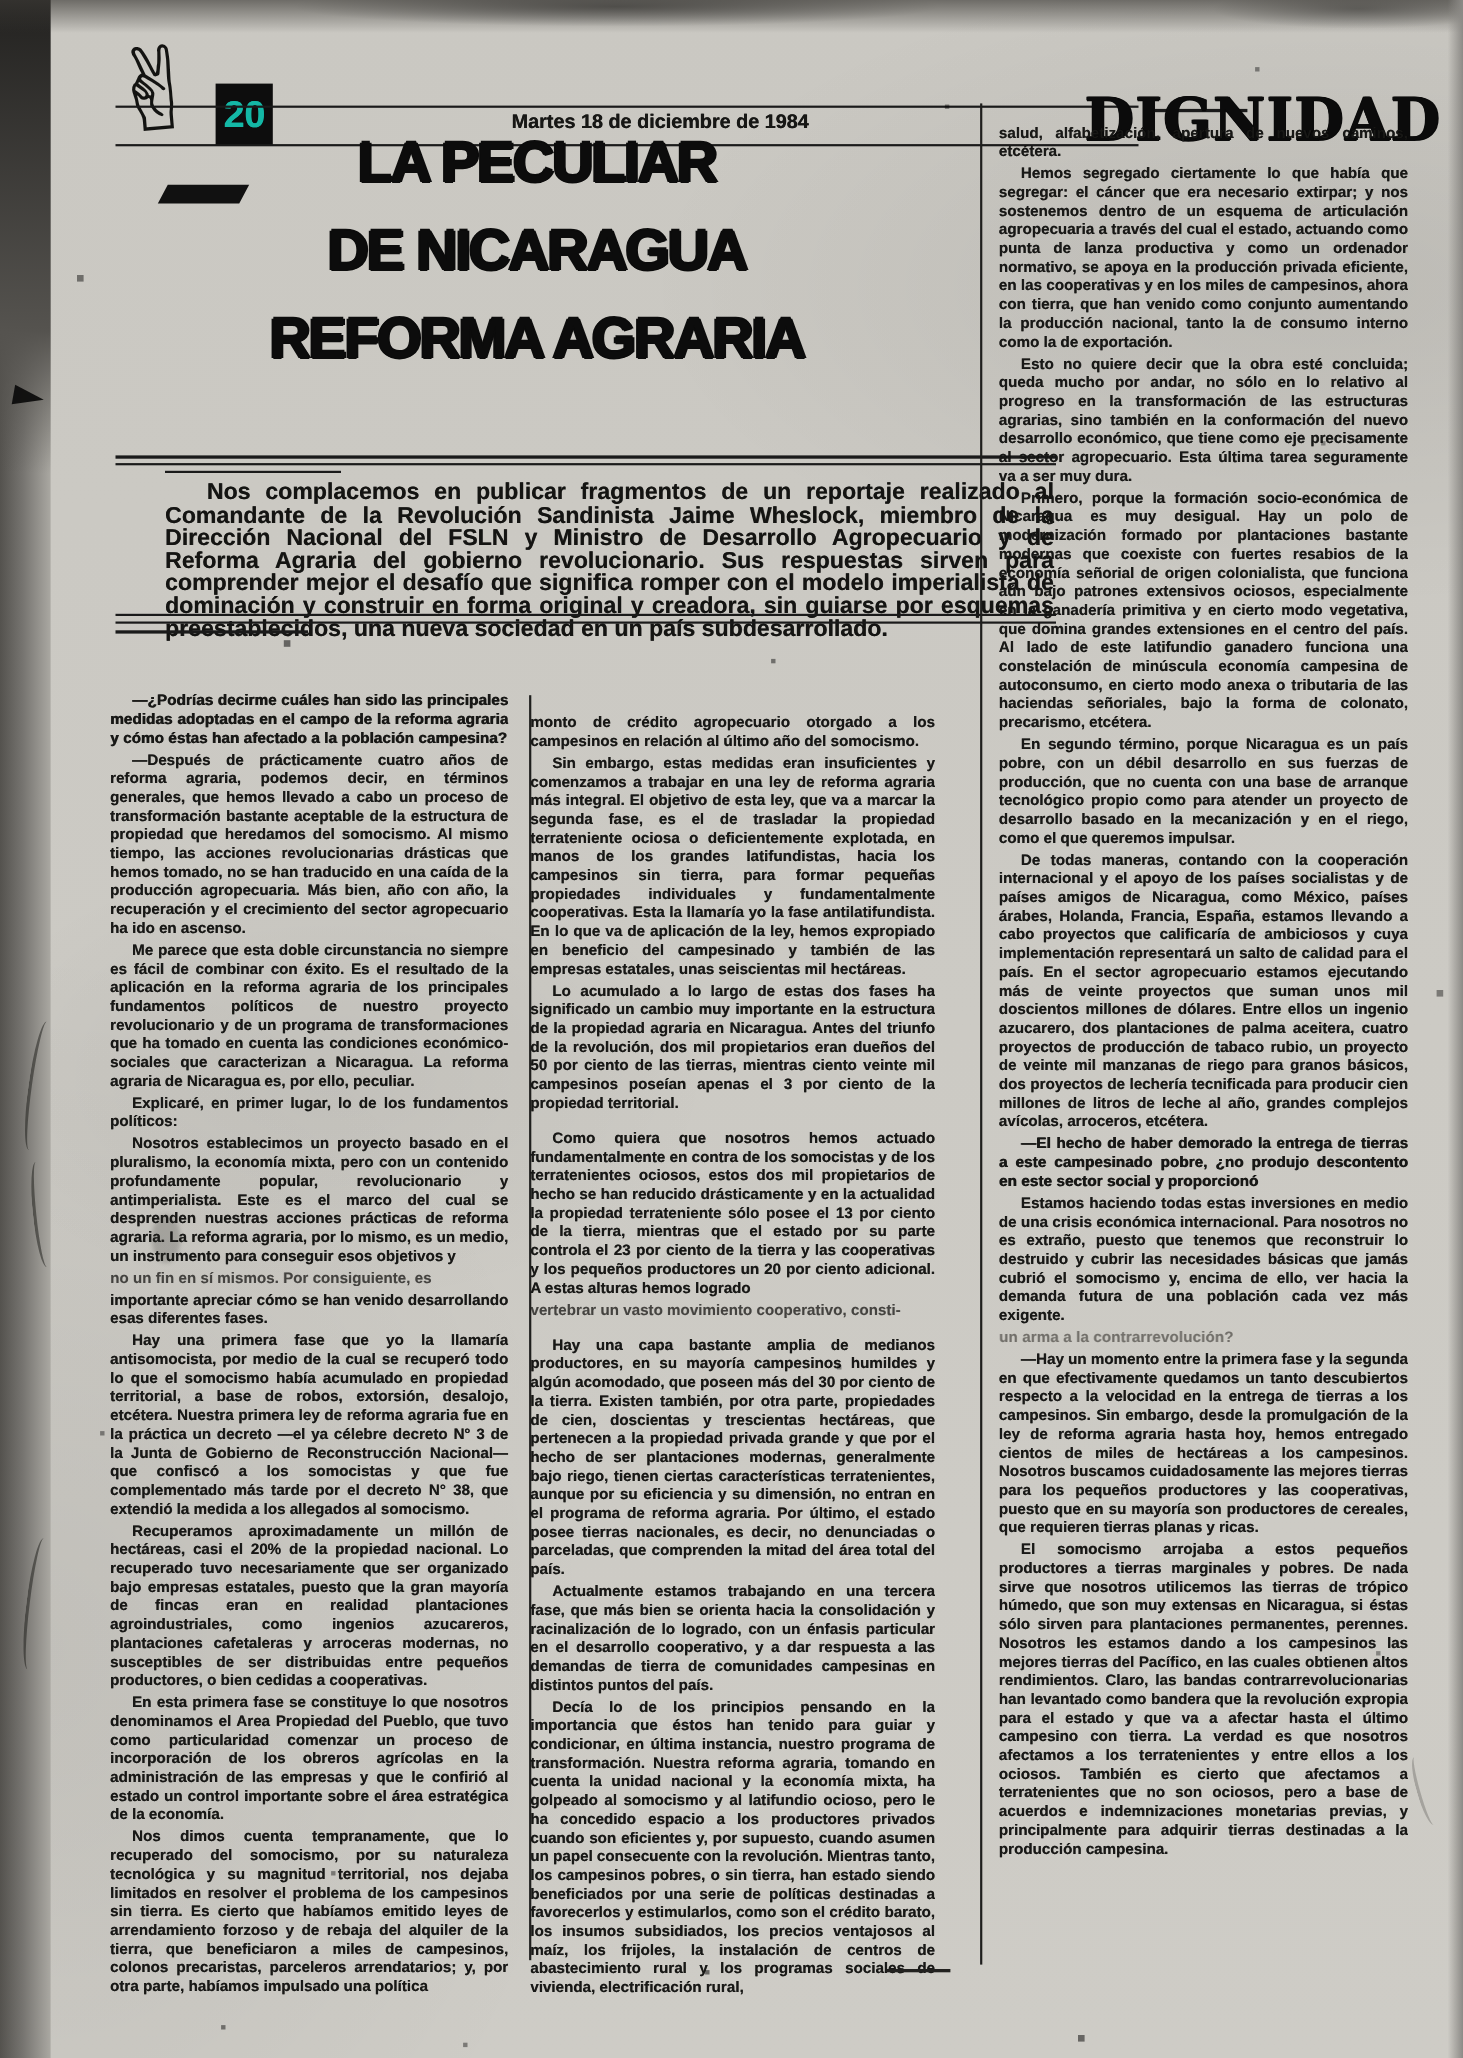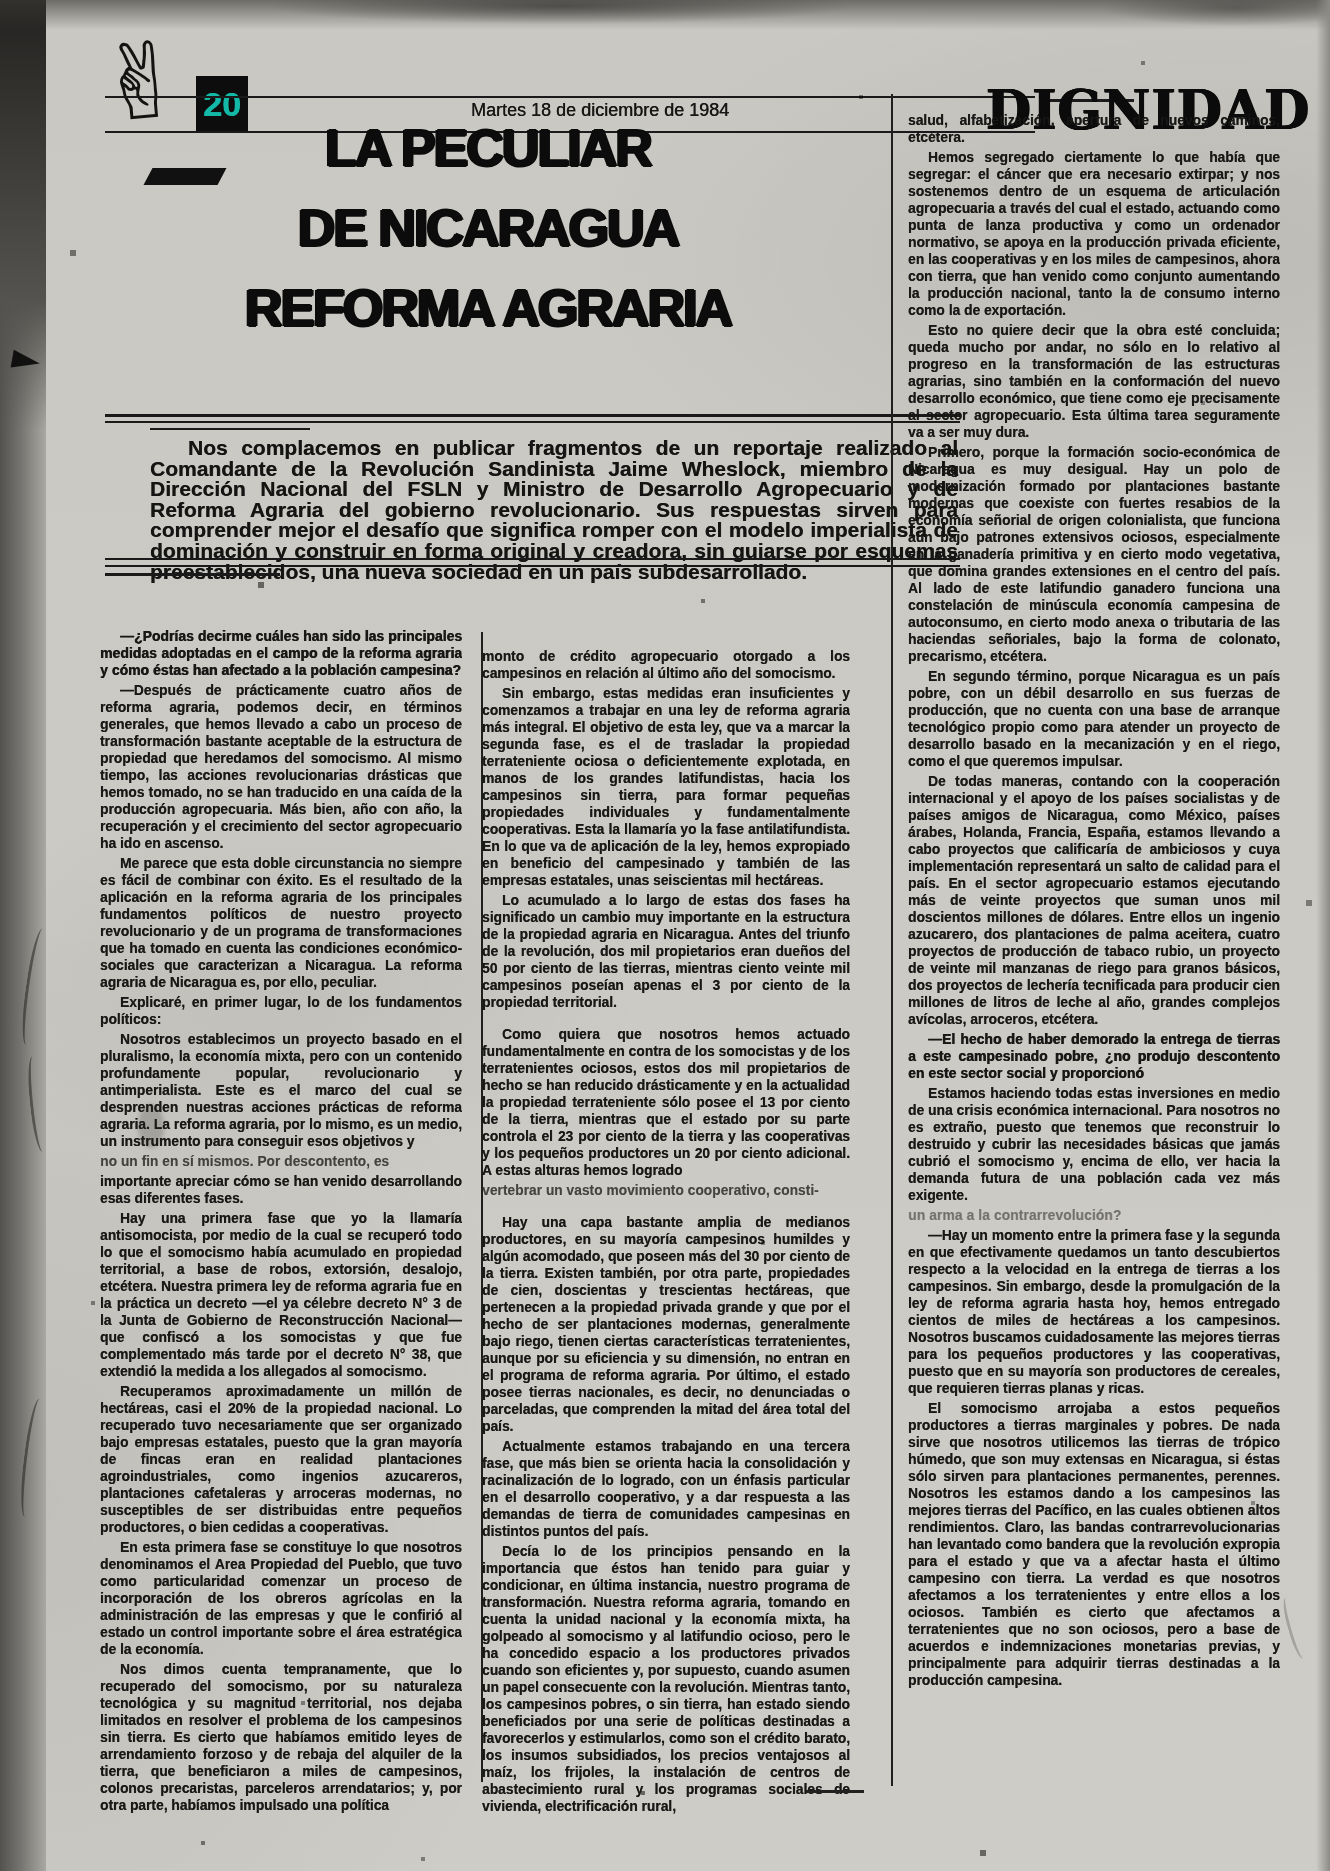--- a/index.html
+++ b/index.html
@@ -30,21 +30,21 @@
 
   .hand{position:absolute;left:98px;top:30px;font-family:"DejaVu Sans",sans-serif;
     font-size:104px;line-height:1;color:#131311;transform:rotate(-5deg);}
   .hand-base{position:absolute;left:148px;top:168px;width:74px;height:17px;background:#111;
     transform:skewX(-28deg);}
   .numbox{position:absolute;left:196px;top:76px;width:52px;height:56px;background:#0d0d0d;
     display:flex;align-items:center;justify-content:center;}
   .numbox span{color:#14b8a6;font-weight:700;font-size:34px;
     text-shadow:.6px 0 currentColor;}
   .dateline{position:absolute;left:250px;top:100px;width:700px;text-align:center;
-    font-weight:400;font-size:18px;color:#171715;text-shadow:.4px 0 currentColor;}
+    font-weight:700;font-size:18px;color:#171715;text-shadow:.4px 0 currentColor;}
   .masthead{position:absolute;right:20px;top:84px;margin:0;
     font-family:"DejaVu Serif","Liberation Serif",serif;font-weight:700;font-size:52px;
     line-height:1;color:#0b0b0b;letter-spacing:1px;transform:scaleY(1.04);
     text-shadow:1px 0 currentColor,-0.5px 0 currentColor,0 .5px currentColor;}
 
   .title{position:absolute;left:86px;top:108px;width:804px;text-align:center;
     font-weight:900;font-size:52px;line-height:80px;letter-spacing:-2px;color:#0c0c0c;}
   .title div{text-shadow:1.6px 0 currentColor,-1.6px 0 currentColor,0 1.2px currentColor,0 -1.2px currentColor;}
 
   .pen-arrow{position:absolute;left:12px;top:352px;width:0;height:0;
@@ -121,21 +121,21 @@
   <div class="hline" style="left:105px;top:558px;width:855px;"></div>
   <div class="hline" style="left:105px;top:565px;width:855px;"></div>
   <div class="hline" style="left:105px;top:573px;width:175px;height:3px;"></div>
 
   <div class="col" style="left:100px;top:628px;width:362px;height:1205px;">
       <p class="para q">—¿Podrías decirme cuáles han sido las principales medidas adoptadas en el campo de la reforma agraria y cómo éstas han afectado a la población campesina?</p>
       <p class="para">—Después de prácticamente cuatro años de reforma agraria, podemos decir, en términos generales, que hemos llevado a cabo un proceso de transformación bastante aceptable de la estructura de propiedad que heredamos del somocismo. Al mismo tiempo, las acciones revolucionarias drásticas que hemos tomado, no se han traducido en una caída de la producción agropecuaria. Más bien, año con año, la recuperación y el crecimiento del sector agropecuario ha ido en ascenso.</p>
       <p class="para">Me parece que esta doble circunstancia no siempre es fácil de combinar con éxito. Es el resultado de la aplicación en la reforma agraria de los principales fundamentos políticos de nuestro proyecto revolucionario y de un programa de transformaciones que ha tomado en cuenta las condiciones económico-sociales que caracterizan a Nicaragua. La reforma agraria de Nicaragua es, por ello, peculiar.</p>
       <p class="para">Explicaré, en primer lugar, lo de los fundamentos políticos:</p>
       <p class="para">Nosotros establecimos un proyecto basado en el pluralismo, la economía mixta, pero con un contenido profundamente popular, revolucionario y antimperialista. Este es el marco del cual se desprenden nuestras acciones prácticas de reforma agraria. La reforma agraria, por lo mismo, es un medio, un instrumento para conseguir esos objetivos y</p>
-      <p class="para faded noind">no un fin en sí mismos. Por descontento, es</p>
+      <p class="para faded noind">no un fin en sí mismos. Por consiguiente, es</p>
       <p class="para noind">importante apreciar cómo se han venido desarrollando esas diferentes fases.</p>
       <p class="para">Hay una primera fase que yo la llamaría antisomocista, por medio de la cual se recuperó todo lo que el somocismo había acumulado en propiedad territorial, a base de robos, extorsión, desalojo, etcétera. Nuestra primera ley de reforma agraria fue en la práctica un decreto —el ya célebre decreto N° 3 de la Junta de Gobierno de Reconstrucción Nacional— que confiscó a los somocistas y que fue complementado más tarde por el decreto N° 38, que extendió la medida a los allegados al somocismo.</p>
       <p class="para">Recuperamos aproximadamente un millón de hectáreas, casi el 20% de la propiedad nacional. Lo recuperado tuvo necesariamente que ser organizado bajo empresas estatales, puesto que la gran mayoría de fincas eran en realidad plantaciones agroindustriales, como ingenios azucareros, plantaciones cafetaleras y arroceras modernas, no susceptibles de ser distribuidas entre pequeños productores, o bien cedidas a cooperativas.</p>
       <p class="para">En esta primera fase se constituye lo que nosotros denominamos el Area Propiedad del Pueblo, que tuvo como particularidad comenzar un proceso de incorporación de los obreros agrícolas en la administración de las empresas y que le confirió al estado un control importante sobre el área estratégica de la economía.</p>
       <p class="para">Nos dimos cuenta tempranamente, que lo recuperado del somocismo, por su naturaleza tecnológica y su magnitud territorial, nos dejaba limitados en resolver el problema de los campesinos sin tierra. Es cierto que habíamos emitido leyes de arrendamiento forzoso y de rebaja del alquiler de la tierra, que beneficiaron a miles de campesinos, colonos precaristas, parceleros arrendatarios; y, por otra parte, habíamos impulsado una política</p>
     </div>
   <div class="vline" style="left:481px;top:632px;height:1150px;"></div>
   <div class="col" style="left:482px;top:628px;width:368px;height:1205px;margin-top:20px;">
       <p class="para noind">monto de crédito agropecuario otorgado a los campesinos en relación al último año del somocismo.</p>
       <p class="para">Sin embargo, estas medidas eran insuficientes y comenzamos a trabajar en una ley de reforma agraria más integral. El objetivo de esta ley, que va a marcar la segunda fase, es el de trasladar la propiedad terrateniente ociosa o deficientemente explotada, en manos de los grandes latifundistas, hacia los campesinos sin tierra, para formar pequeñas propiedades individuales y fundamentalmente cooperativas. Esta la llamaría yo la fase antilatifundista. En lo que va de aplicación de la ley, hemos expropiado en beneficio del campesinado y también de las empresas estatales, unas seiscientas mil hectáreas.</p>

